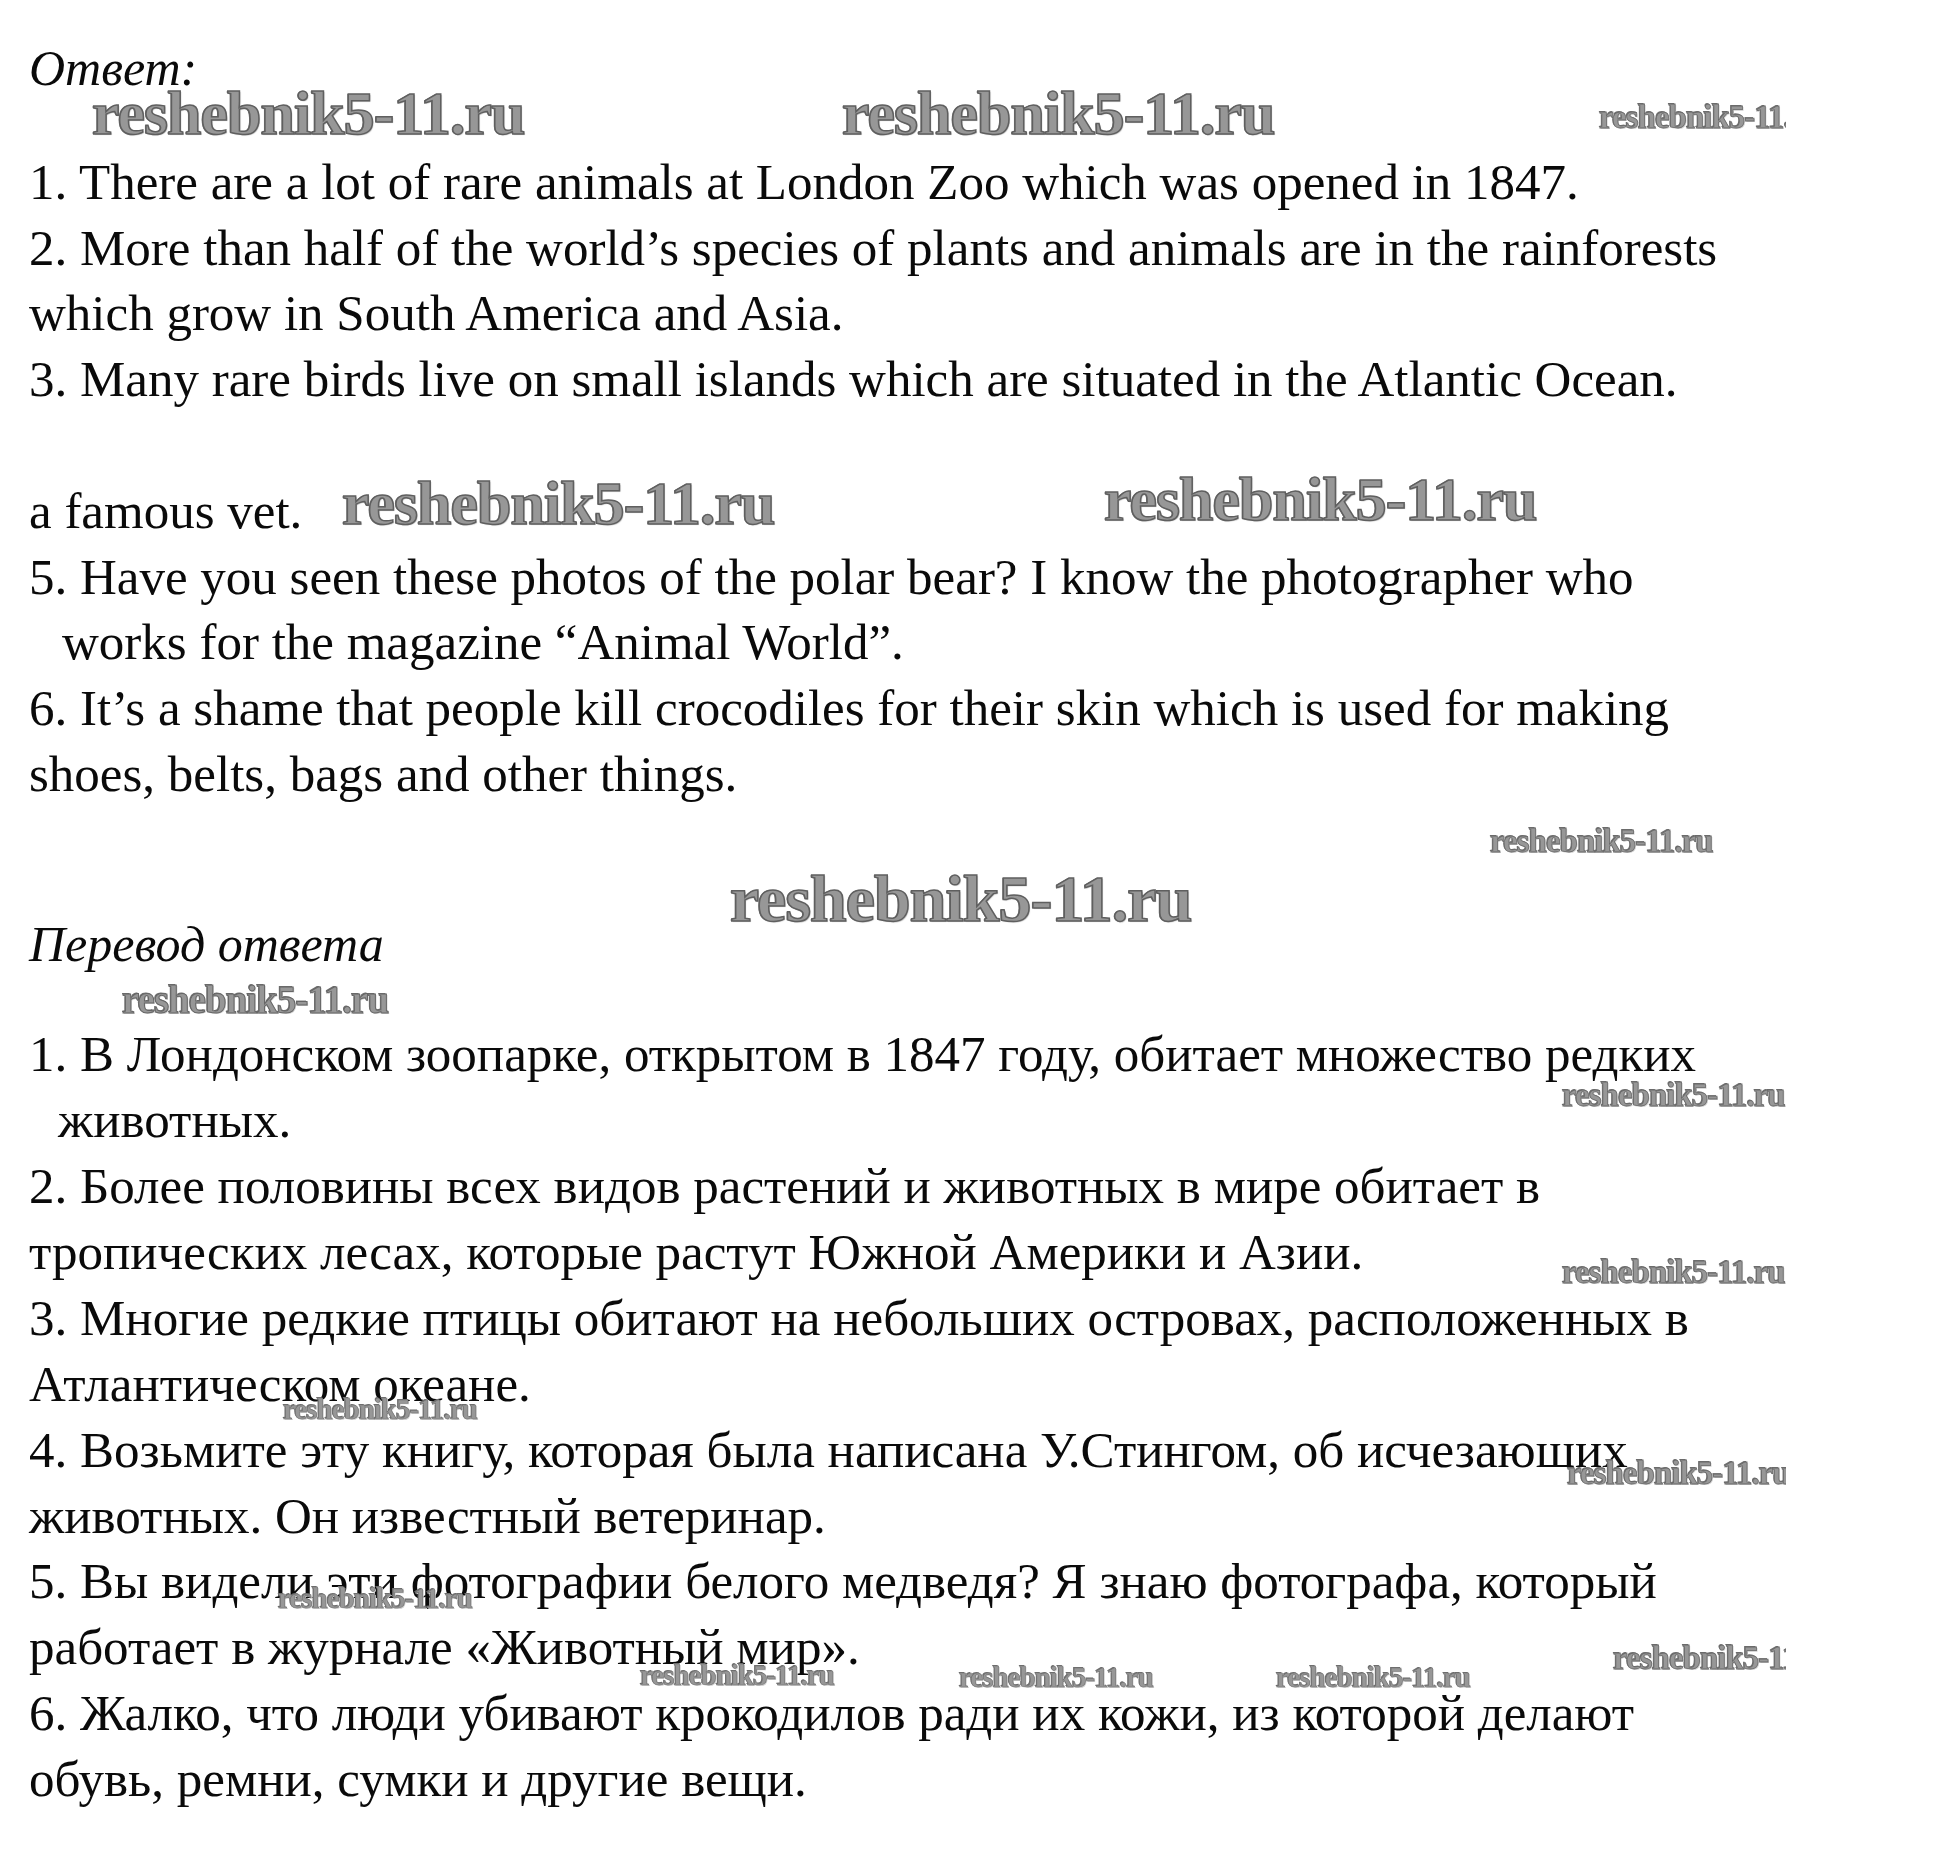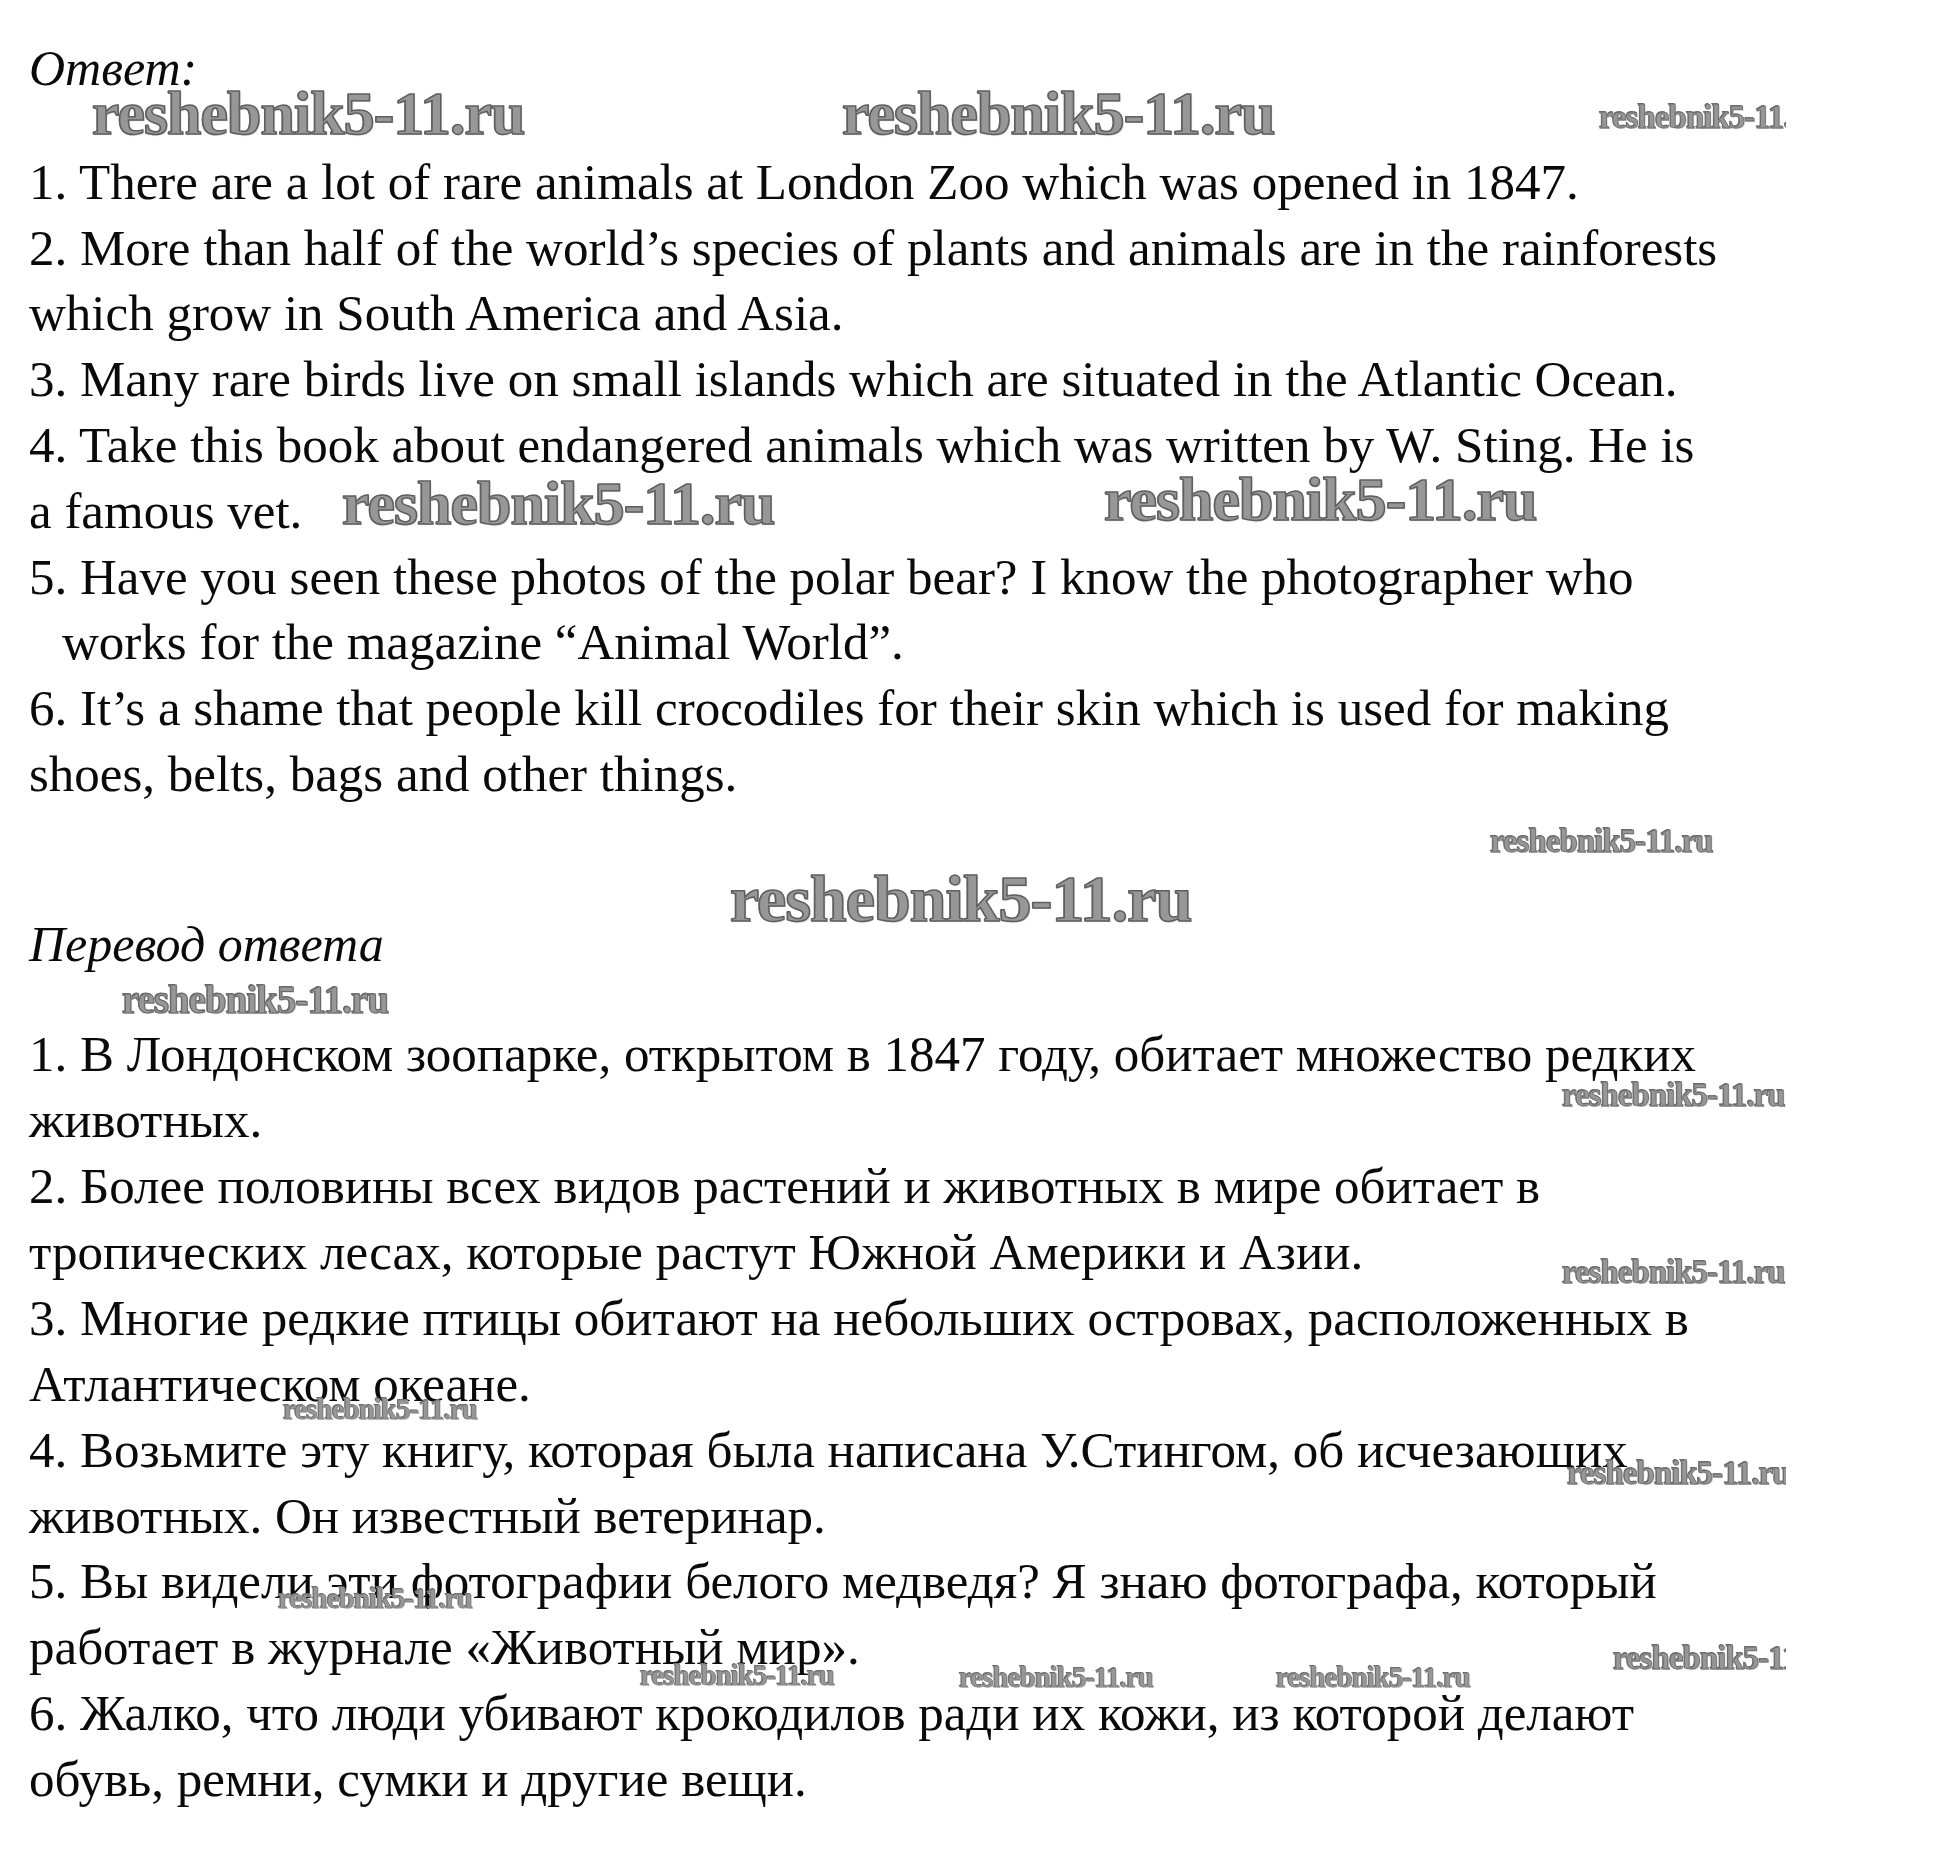--- a/index.html
+++ b/index.html
@@ -70,39 +70,38 @@
   <div class="heading" style="top:43px;">Ответ:</div>
 
   <span class="wm wm-big" style="left:92px;  top:82px;">reshebnik5-11.ru</span>
   <span class="wm wm-big" style="left:842px; top:82px;">reshebnik5-11.ru</span>
   <span class="wm wm-sm" style="left:1599px;top:101px;">reshebnik5-11.ru</span>
 
   <div class="line" style="top:153px;">1. There are a lot of rare animals at London Zoo which was opened in 1847.</div>
   <div class="line" style="top:219px;">2. More than half of the world’s species of plants and animals are in the rainforests</div>
   <div class="line" style="top:284px;">which grow in South America and Asia.</div>
   <div class="line" style="top:350px;">3. Many rare birds live on small islands which are situated in the Atlantic Ocean.</div>
-  <div class="line" style="top:416px;">4. Take this book about endangered animals which was written by W. Sting. He is</div>
   <div class="line" style="top:482px;">a famous vet.</div>
   <div class="line" style="top:548px;">5. Have you seen these photos of the polar bear? I know the photographer who</div>
   <div class="line" style="top:613px;margin-left:33px;">works for the magazine “Animal World”.</div>
   <div class="line" style="top:679px;">6. It’s a shame that people kill crocodiles for their skin which is used for making</div>
   <div class="line" style="top:745px;">shoes, belts, bags and other things.</div>
 
   <span class="wm wm-big" style="left:342px; top:472px;">reshebnik5-11.ru</span>
   <span class="wm wm-big" style="left:1104px;top:468px;">reshebnik5-11.ru</span>
 
   <span class="wm wm-sm" style="left:1490px;top:825px;">reshebnik5-11.ru</span>
   <span class="wm wm-big" style="left:730px; top:866px; font-size:66px;">reshebnik5-11.ru</span>
 
   <div class="heading" style="top:919px;text-align:right;">Перевод ответа</div>
 
   <span class="wm wm-md" style="left:122px; top:980px;">reshebnik5-11.ru</span>
 
   <div class="line" style="top:1025px;">1. В Лондонском зоопарке, открытом в 1847 году, обитает множество редких</div>
-  <div class="line" style="top:1091px;">животных.</div>
+  <div class="line" style="top:1091px;margin-left:29px;">животных.</div>
   <div class="line" style="top:1157px;">2. Более половины всех видов растений и животных в мире обитает в</div>
   <div class="line" style="top:1223px;">тропических лесах, которые растут Южной Америки и Азии.</div>
   <div class="line" style="top:1289px;">3. Многие редкие птицы обитают на небольших островах, расположенных в</div>
   <div class="line" style="top:1355px;">Атлантическом океане.</div>
   <div class="line" style="top:1421px;">4. Возьмите эту книгу, которая была написана У.Стингом, об исчезающих</div>
   <div class="line" style="top:1487px;">животных. Он известный ветеринар.</div>
   <div class="line" style="top:1552px;">5. Вы видели эти фотографии белого медведя? Я знаю фотографа, который</div>
   <div class="line" style="top:1618px;">работает в журнале «Животный мир».</div>
   <div class="line" style="top:1684px;">6. Жалко, что люди убивают крокодилов ради их кожи, из которой делают</div>
   <div class="line" style="top:1750px;">обувь, ремни, сумки и другие вещи.</div>

